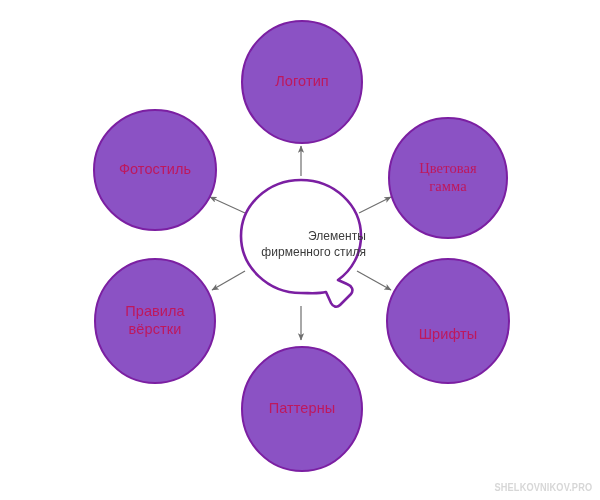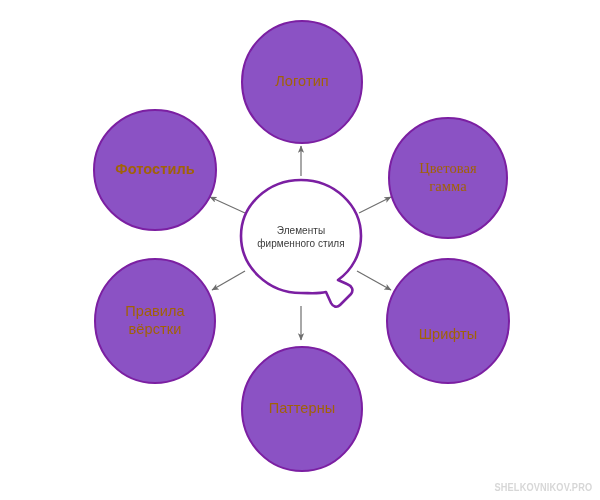--- a/index.html
+++ b/index.html
@@ -23,39 +23,40 @@
   #diagram-svg {
     position: absolute;
     left: 0;
     top: 0;
     width: 600px;
     height: 500px;
     display: block;
   }
   .node-label {
     position: absolute;
-    color: #a16207;
+    color: #be185d;
     font-size: 14.5px;
     line-height: 1.22;
     text-align: center;
     white-space: pre-line;
     letter-spacing: 0.1px;
     pointer-events: none;
     transform: translate(-50%, -50%);
   }
   .center-label {
     position: absolute;
     color: #3b3b3b;
-    font-size: 10px;
+    font-size: 12px;
     line-height: 1.32;
-    text-align: center;
+    text-align: right;
     white-space: pre-line;
     letter-spacing: 0.05px;
     pointer-events: none;
     transform: translate(-50%, -50%);
+    margin-top: 8px;
   }
   #watermark {
     position: absolute;
     right: 8px;
     bottom: 7px;
     color: #d7d7d7;
     font-size: 11.5px;
     font-weight: 700;
     letter-spacing: 0.2px;
     font-family: "Liberation Sans Narrow", "Liberation Sans", sans-serif;
@@ -115,17 +116,17 @@
   <div class="node-label" style="left:448px; top:178px; width:110px;font-family:Liberation Serif, serif;">Цветовая
 гамма</div>
 
   <div class="node-label" style="left:448px; top:335px; width:112px;">Шрифты</div>
 
   <div class="node-label" style="left:302px; top:409px; width:112px;">Паттерны</div>
 
   <div class="node-label" style="left:155px; top:321px; width:112px;">Правила
 вёрстки</div>
 
-  <div class="node-label" style="left:155px; top:170px; width:114px;font-weight:bold;">Фотостиль</div>
+  <div class="node-label" style="left:155px; top:170px; width:114px;">Фотостиль</div>
 
   <div id="watermark">SHELKOVNIKOV.PRO</div>
 
 </div>
 
 </body></html>

